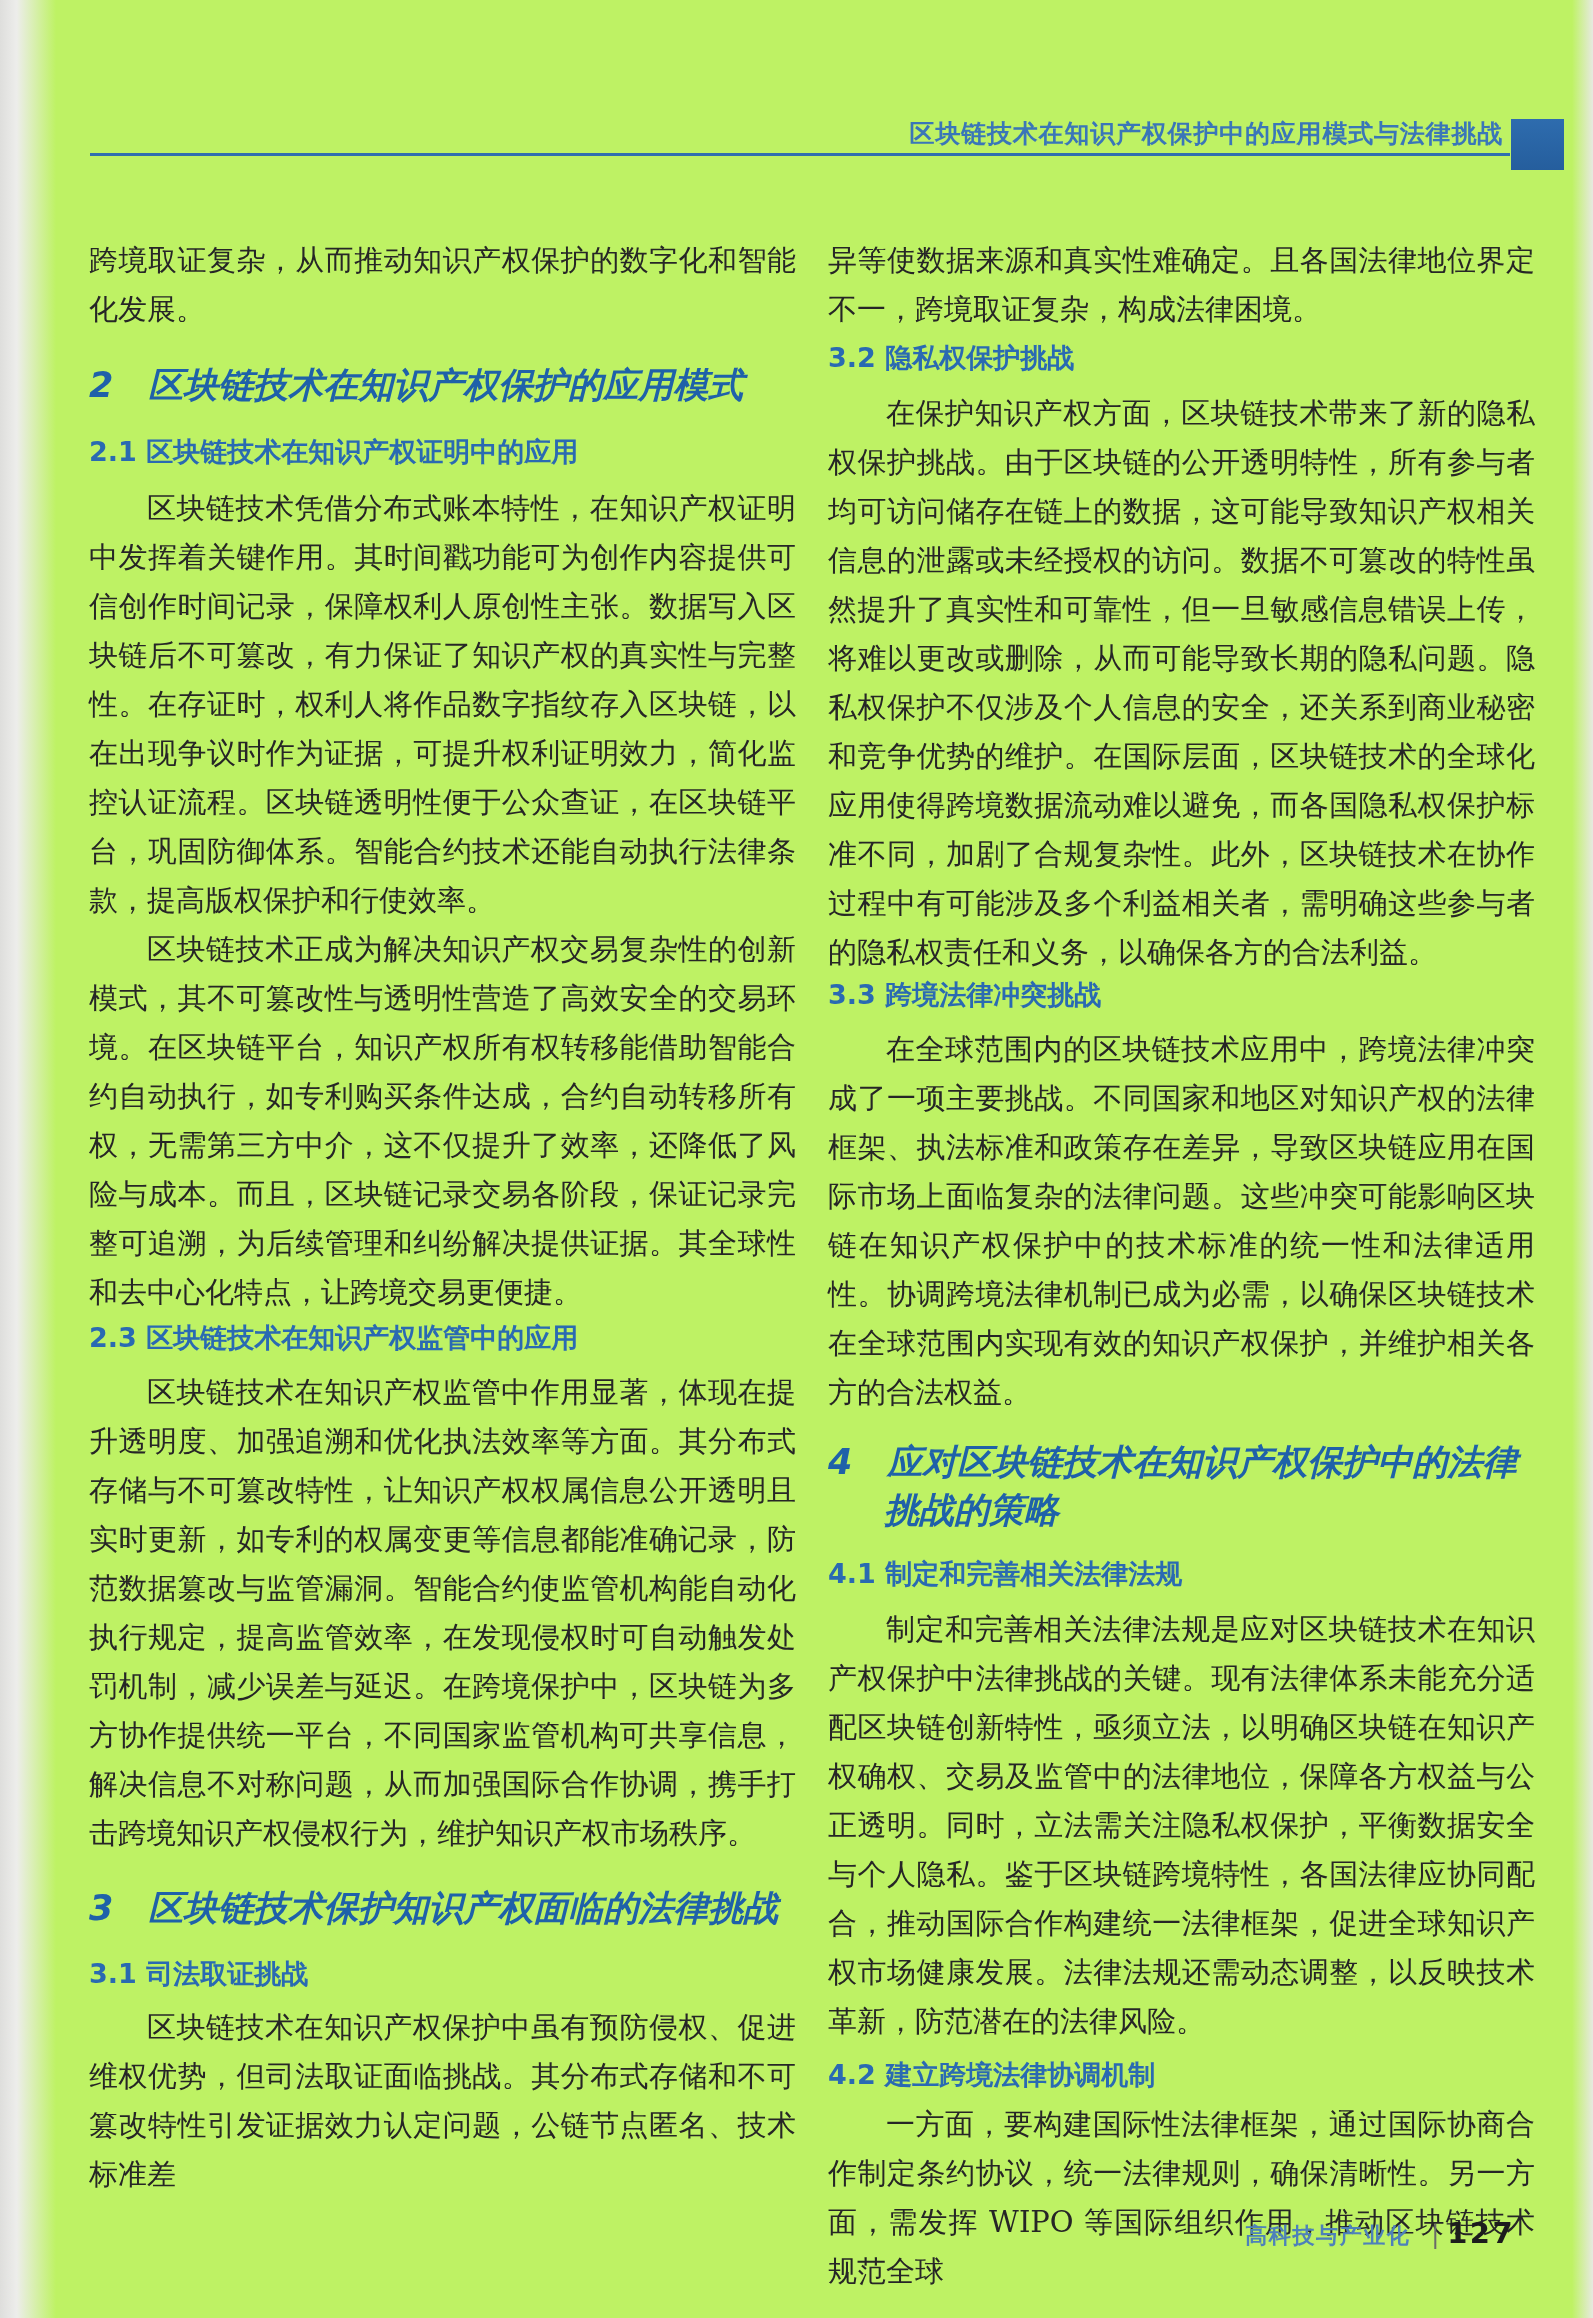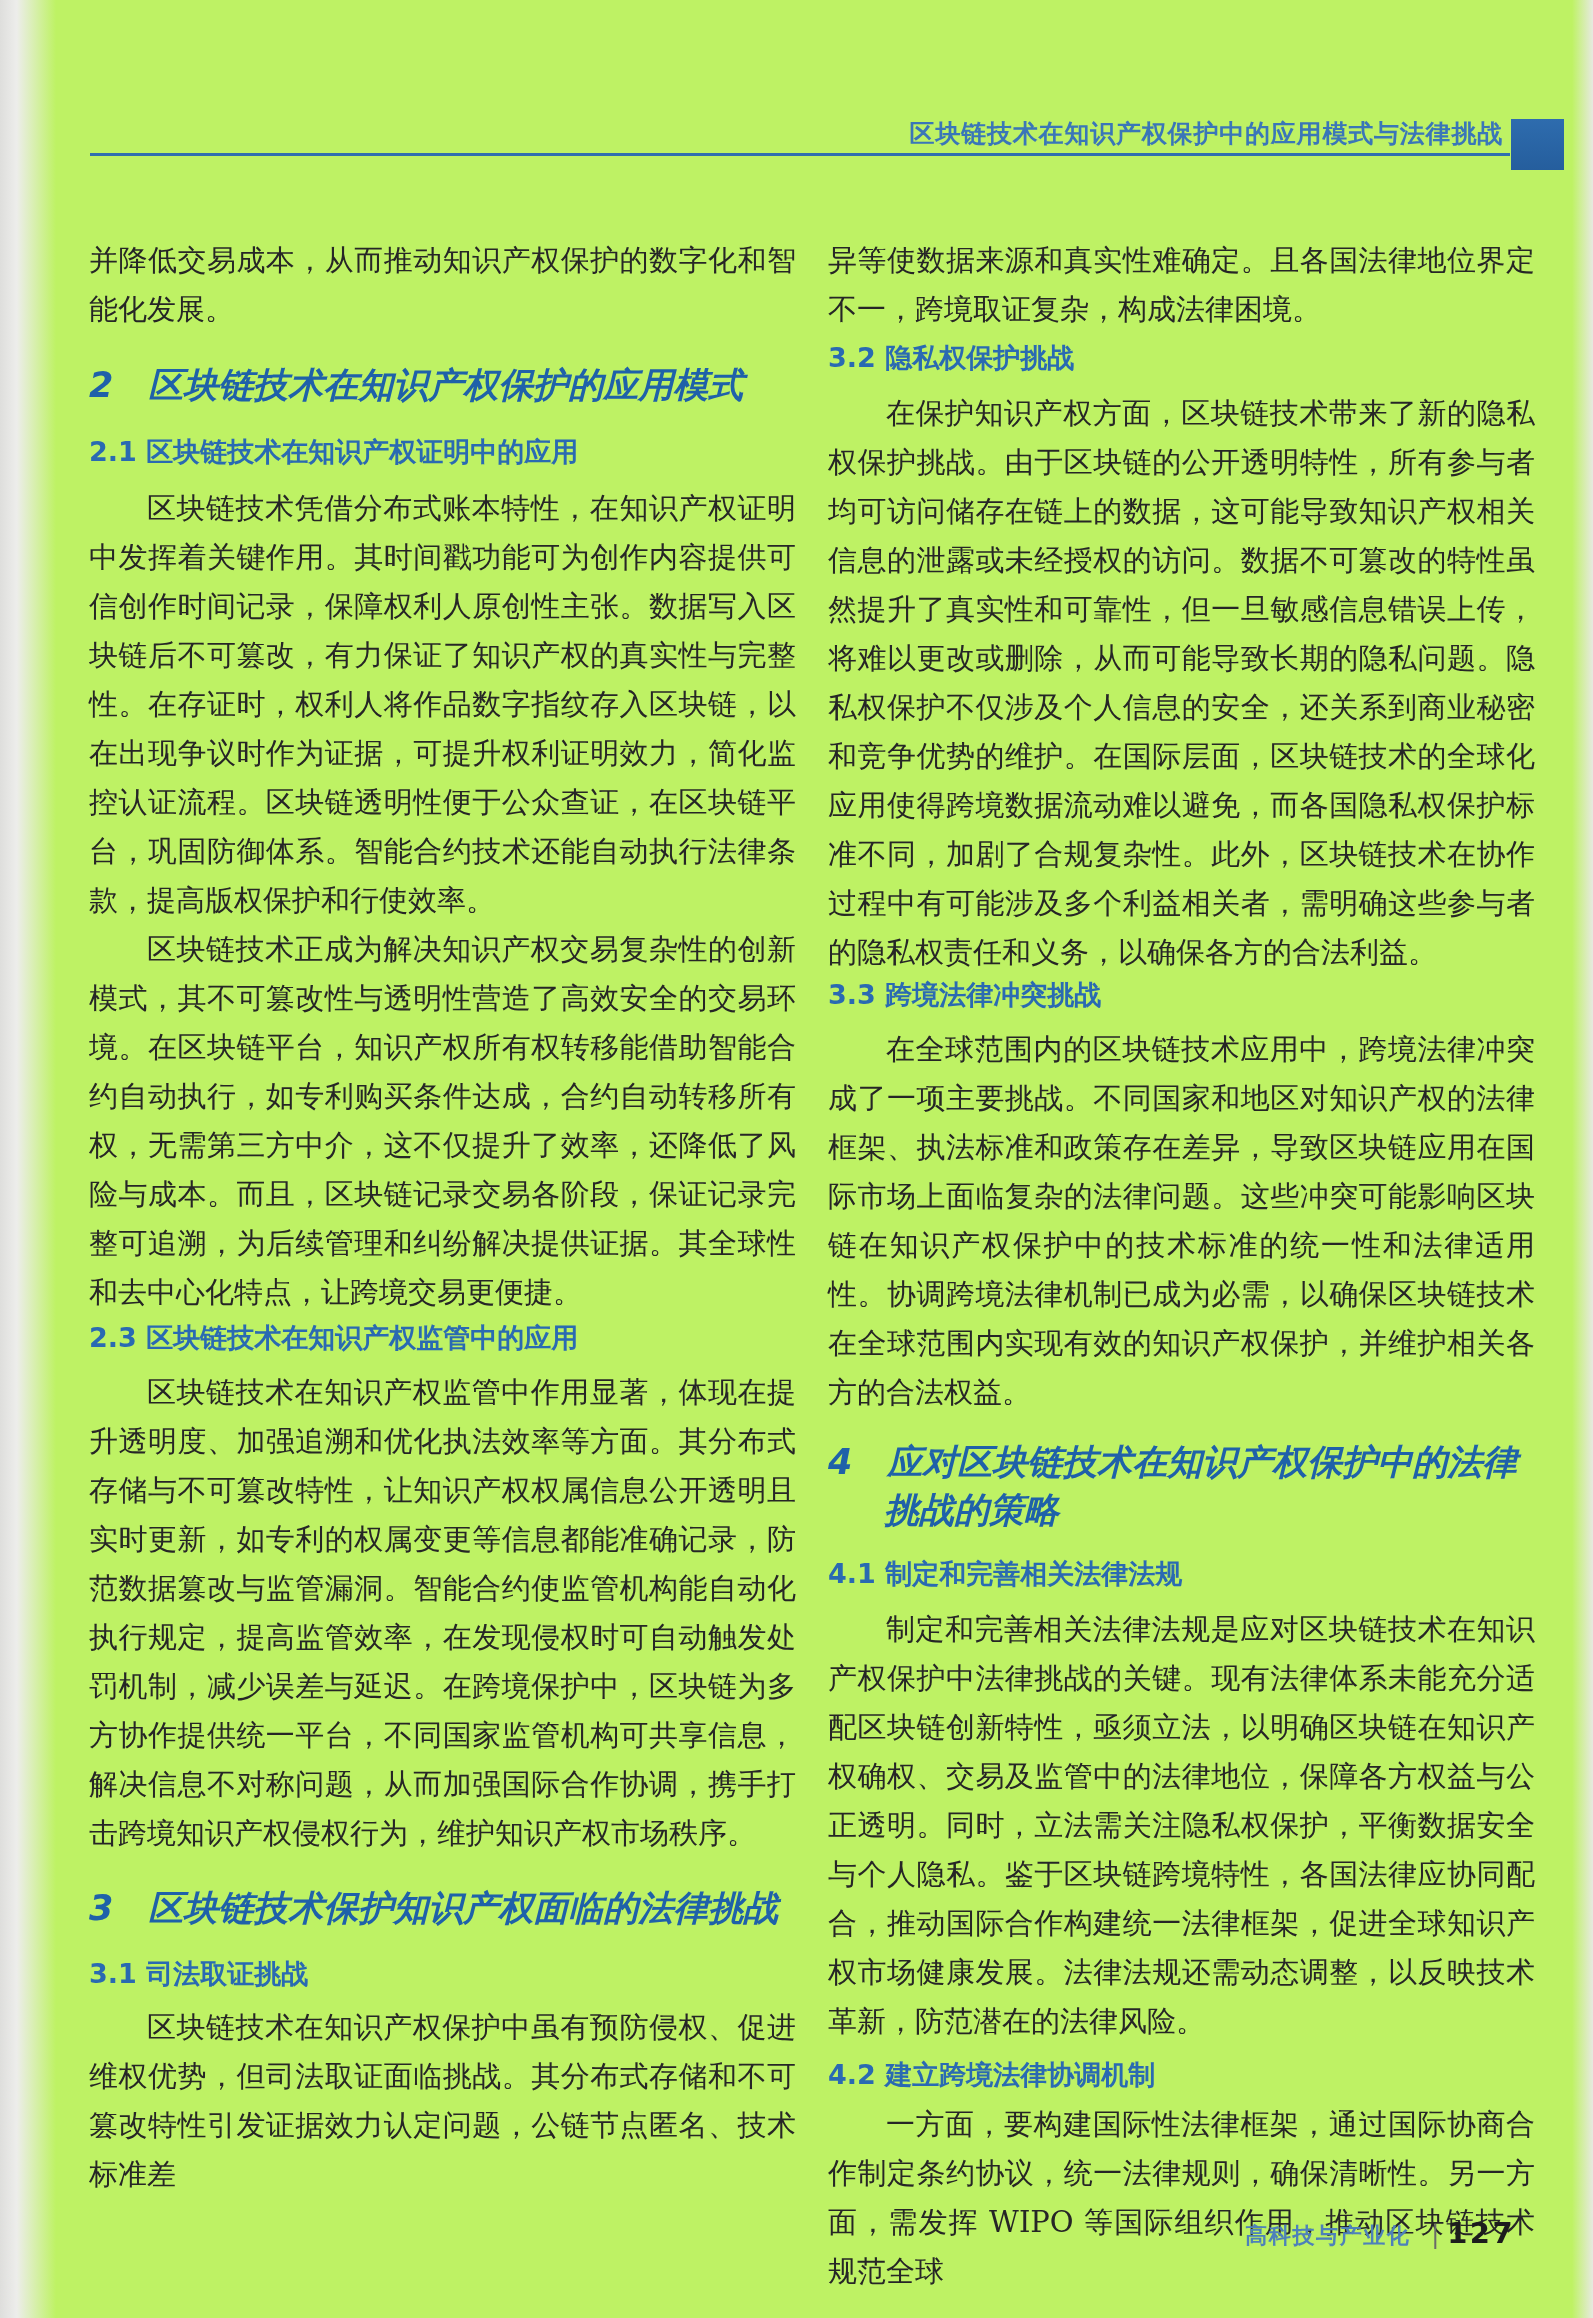--- a/index.html
+++ b/index.html
@@ -99,21 +99,21 @@
 </head>
 <body>
 
 <div class="page">
 
   <div class="running-title">区块链技术在知识产权保护中的应用模式与法律挑战</div>
   <div class="header-rule"></div>
   <div class="header-tab"></div>
 
   <div class="col col-left">
-    <p class="cont">并降低交易成本，从而推动知识产权保护的数字化和智能化发展。</p>
+    <p class="cont">跨境取证复杂，从而推动知识产权保护的数字化和智能化发展。</p>
     <h2 class="mt34 mb32">2　区块链技术在知识产权保护的应用模式</h2>
     <h3 class="mb18">2.1 区块链技术在知识产权证明中的应用</h3>
     <p>区块链技术凭借分布式账本特性，在知识产权证明中发挥着关键作用。其时间戳功能可为创作内容提供可信创作时间记录，保障权利人原创性主张。数据写入区块链后不可篡改，有力保证了知识产权的真实性与完整性。在存证时，权利人将作品数字指纹存入区块链，以在出现争议时作为证据，可提升权利证明效力，简化监控认证流程。区块链透明性便于公众查证，在区块链平台，巩固防御体系。智能合约技术还能自动执行法律条款，提高版权保护和行使效率。</p>
     <p>区块链技术正成为解决知识产权交易复杂性的创新模式，其不可篡改性与透明性营造了高效安全的交易环境。在区块链平台，知识产权所有权转移能借助智能合约自动执行，如专利购买条件达成，合约自动转移所有权，无需第三方中介，这不仅提升了效率，还降低了风险与成本。而且，区块链记录交易各阶段，保证记录完整可追溯，为后续管理和纠纷解决提供证据。其全球性和去中心化特点，让跨境交易更便捷。</p>
     <h3 class="mt4 mb17">2.3 区块链技术在知识产权监管中的应用</h3>
     <p>区块链技术在知识产权监管中作用显著，体现在提升透明度、加强追溯和优化执法效率等方面。其分布式存储与不可篡改特性，让知识产权权属信息公开透明且实时更新，如专利的权属变更等信息都能准确记录，防范数据篡改与监管漏洞。智能合约使监管机构能自动化执行规定，提高监管效率，在发现侵权时可自动触发处罚机制，减少误差与延迟。在跨境保护中，区块链为多方协作提供统一平台，不同国家监管机构可共享信息，解决信息不对称问题，从而加强国际合作协调，携手打击跨境知识产权侵权行为，维护知识产权市场秩序。</p>
     <h2 class="mt32 mb30">3　区块链技术保护知识产权面临的法律挑战</h2>
     <h3 class="mb16">3.1 司法取证挑战</h3>
     <p>区块链技术在知识产权保护中虽有预防侵权、促进维权优势，但司法取证面临挑战。其分布式存储和不可篡改特性引发证据效力认定问题，公链节点匿名、技术标准差</p>
   </div>

